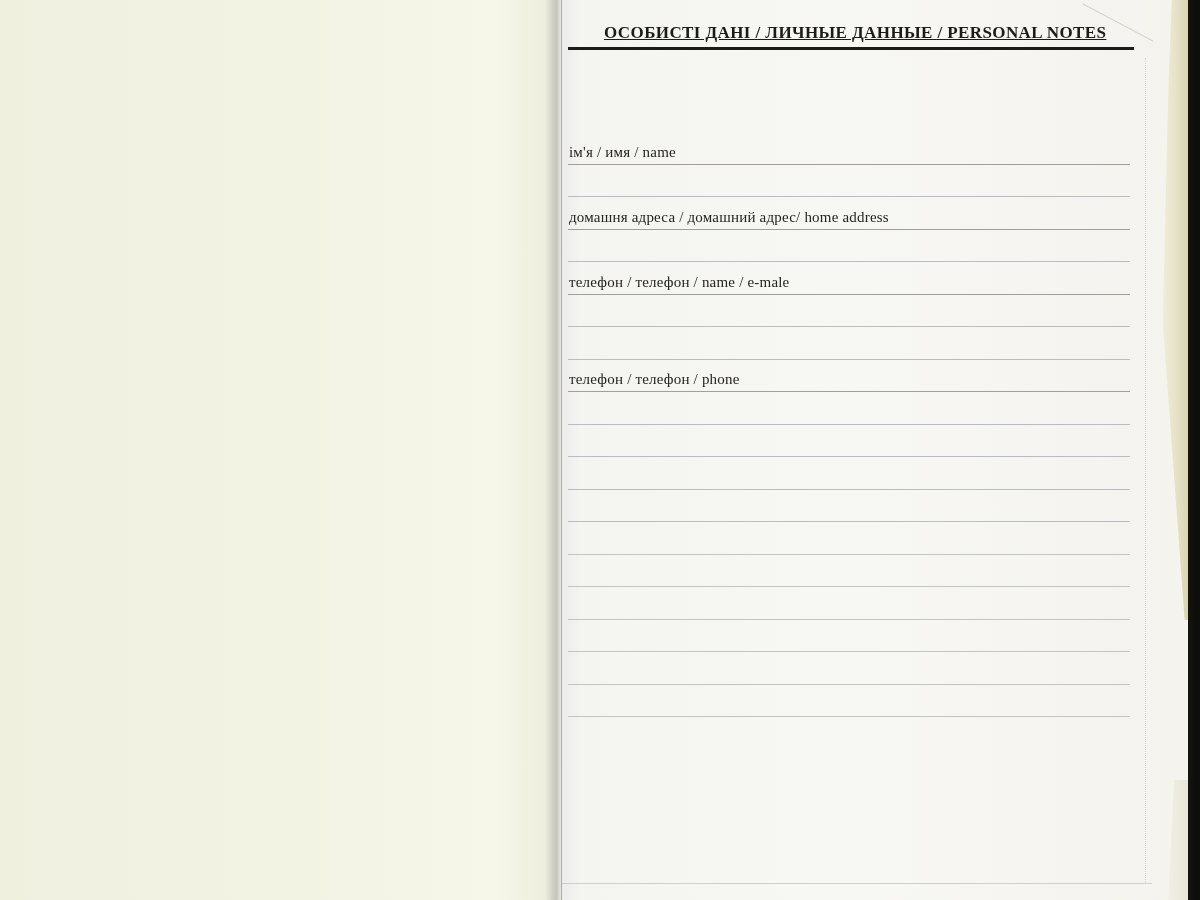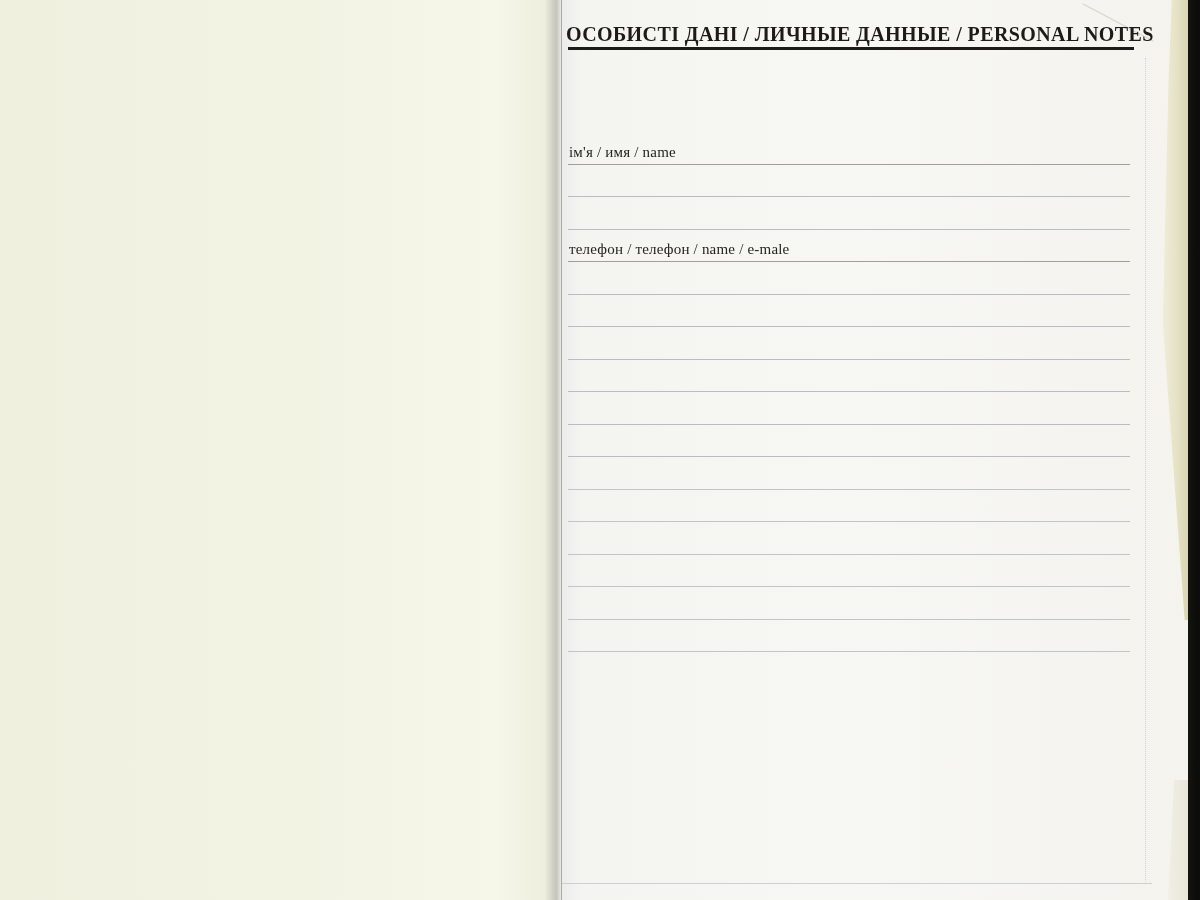--- a/index.html
+++ b/index.html
@@ -57,23 +57,23 @@
   }
   
   .corner-crease{
     position:absolute;left:1078px;top:22px;width:80px;height:1px;
     background:rgba(120,118,108,.25);
     transform:rotate(28deg);
   }
 
   
   .page-title{
-    position:absolute;left:566px;top:23px;width:566px;
-    font-size:20px;font-weight:600;letter-spacing:.4px;
-    color:var(--ink-title);white-space:nowrap;
+    position:absolute;left:604px;top:23px;width:566px;
+    font-size:17px;font-weight:600;letter-spacing:.4px;
+    color:var(--ink-title);white-space:nowrap;text-decoration:underline;
   }
   .title-rule{
     position:absolute;left:568px;top:47px;width:566px;height:3px;
     background:var(--ink-title);
   }
 
   
   .frame-right{
     position:absolute;left:1145px;top:58px;height:826px;width:0;
     border-left:1px dotted #c8cad2;opacity:.75;
@@ -119,29 +119,35 @@
 
 <div class="frame-right"></div>
 <div class="frame-bottom"></div>
 
 <div class="form-area">
   <div class="field-line">
     <span class="field-label">ім'я / имя / name</span>
   </div>
   <div class="blank-line"></div>
 
+  <div class="field-line">
+    <span class="field-label">домашня адреса / домашний адрес/ home address</span>
+  </div>
   <div class="blank-line"></div>
 
   <div class="field-line">
     <span class="field-label">телефон / телефон / name / e-male</span>
   </div>
   <div class="blank-line"></div>
 
   <div class="blank-line"></div>
 
+  <div class="field-line">
+    <span class="field-label">телефон / телефон / phone</span>
+  </div>
   <div class="blank-line"></div>
 
   <div class="blank-line"></div>
 
   <div class="blank-line"></div>
 
   <div class="blank-line"></div>
 
   <div class="blank-line dim"></div>
 

